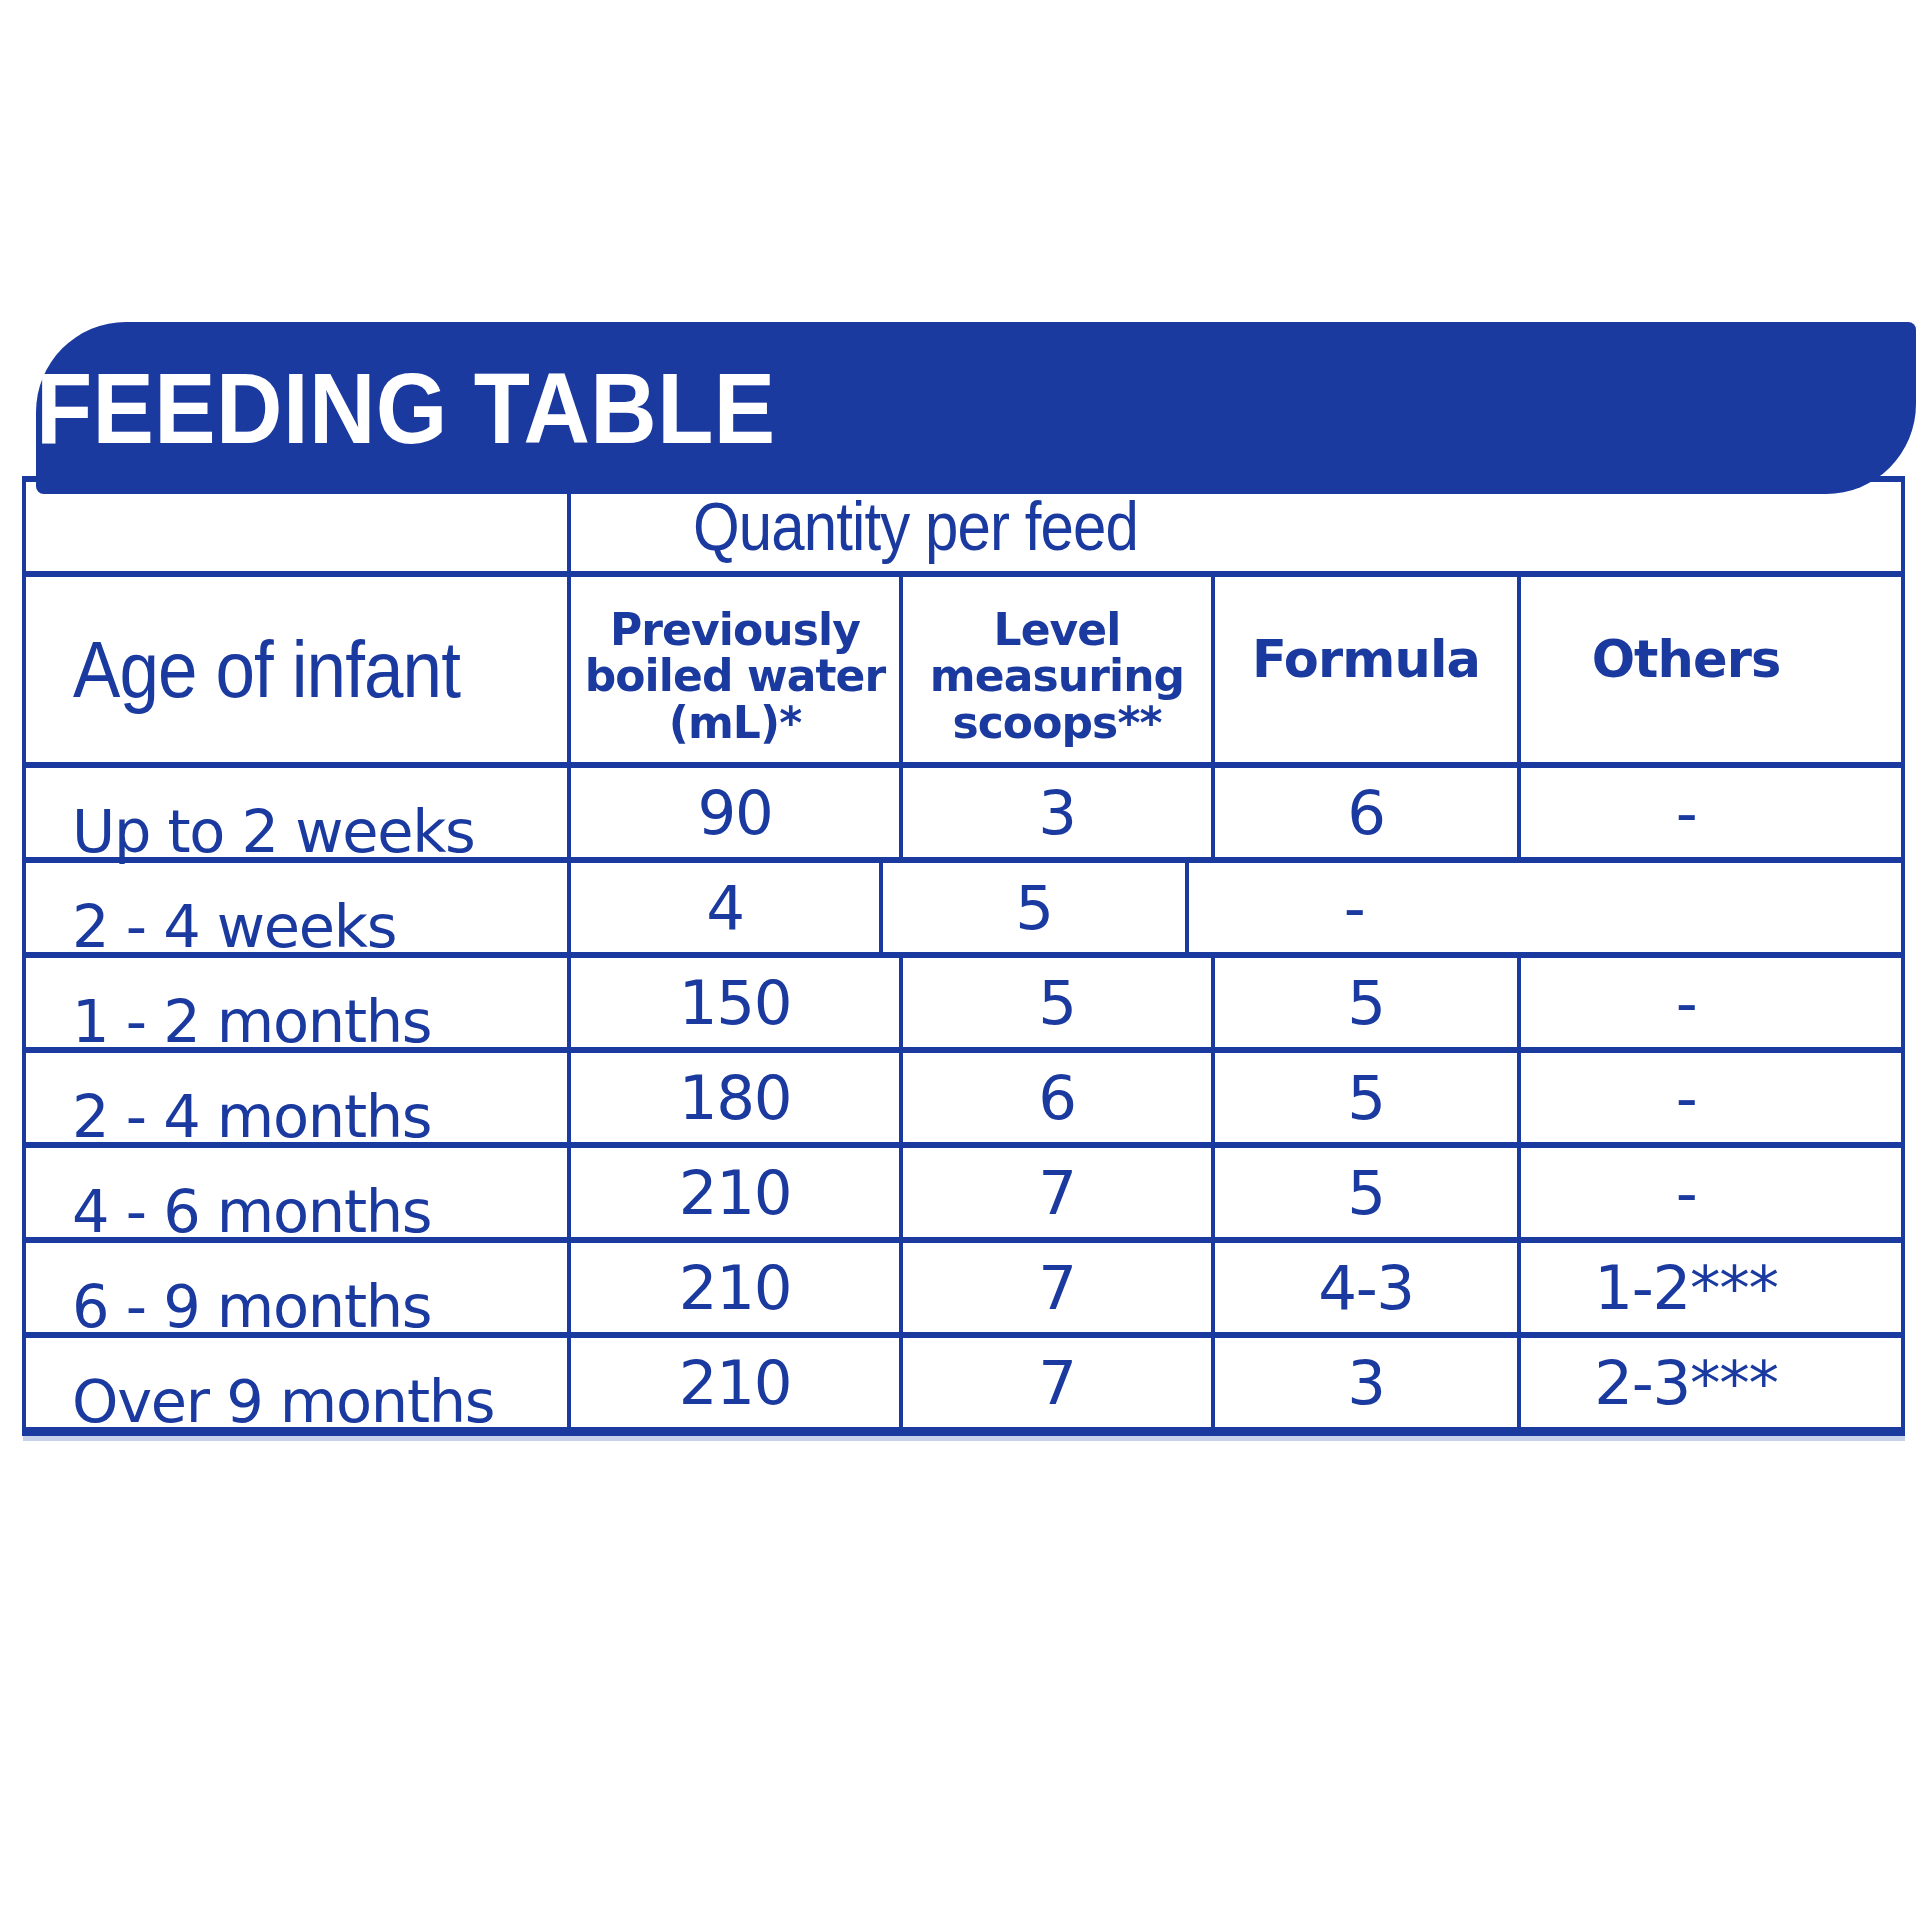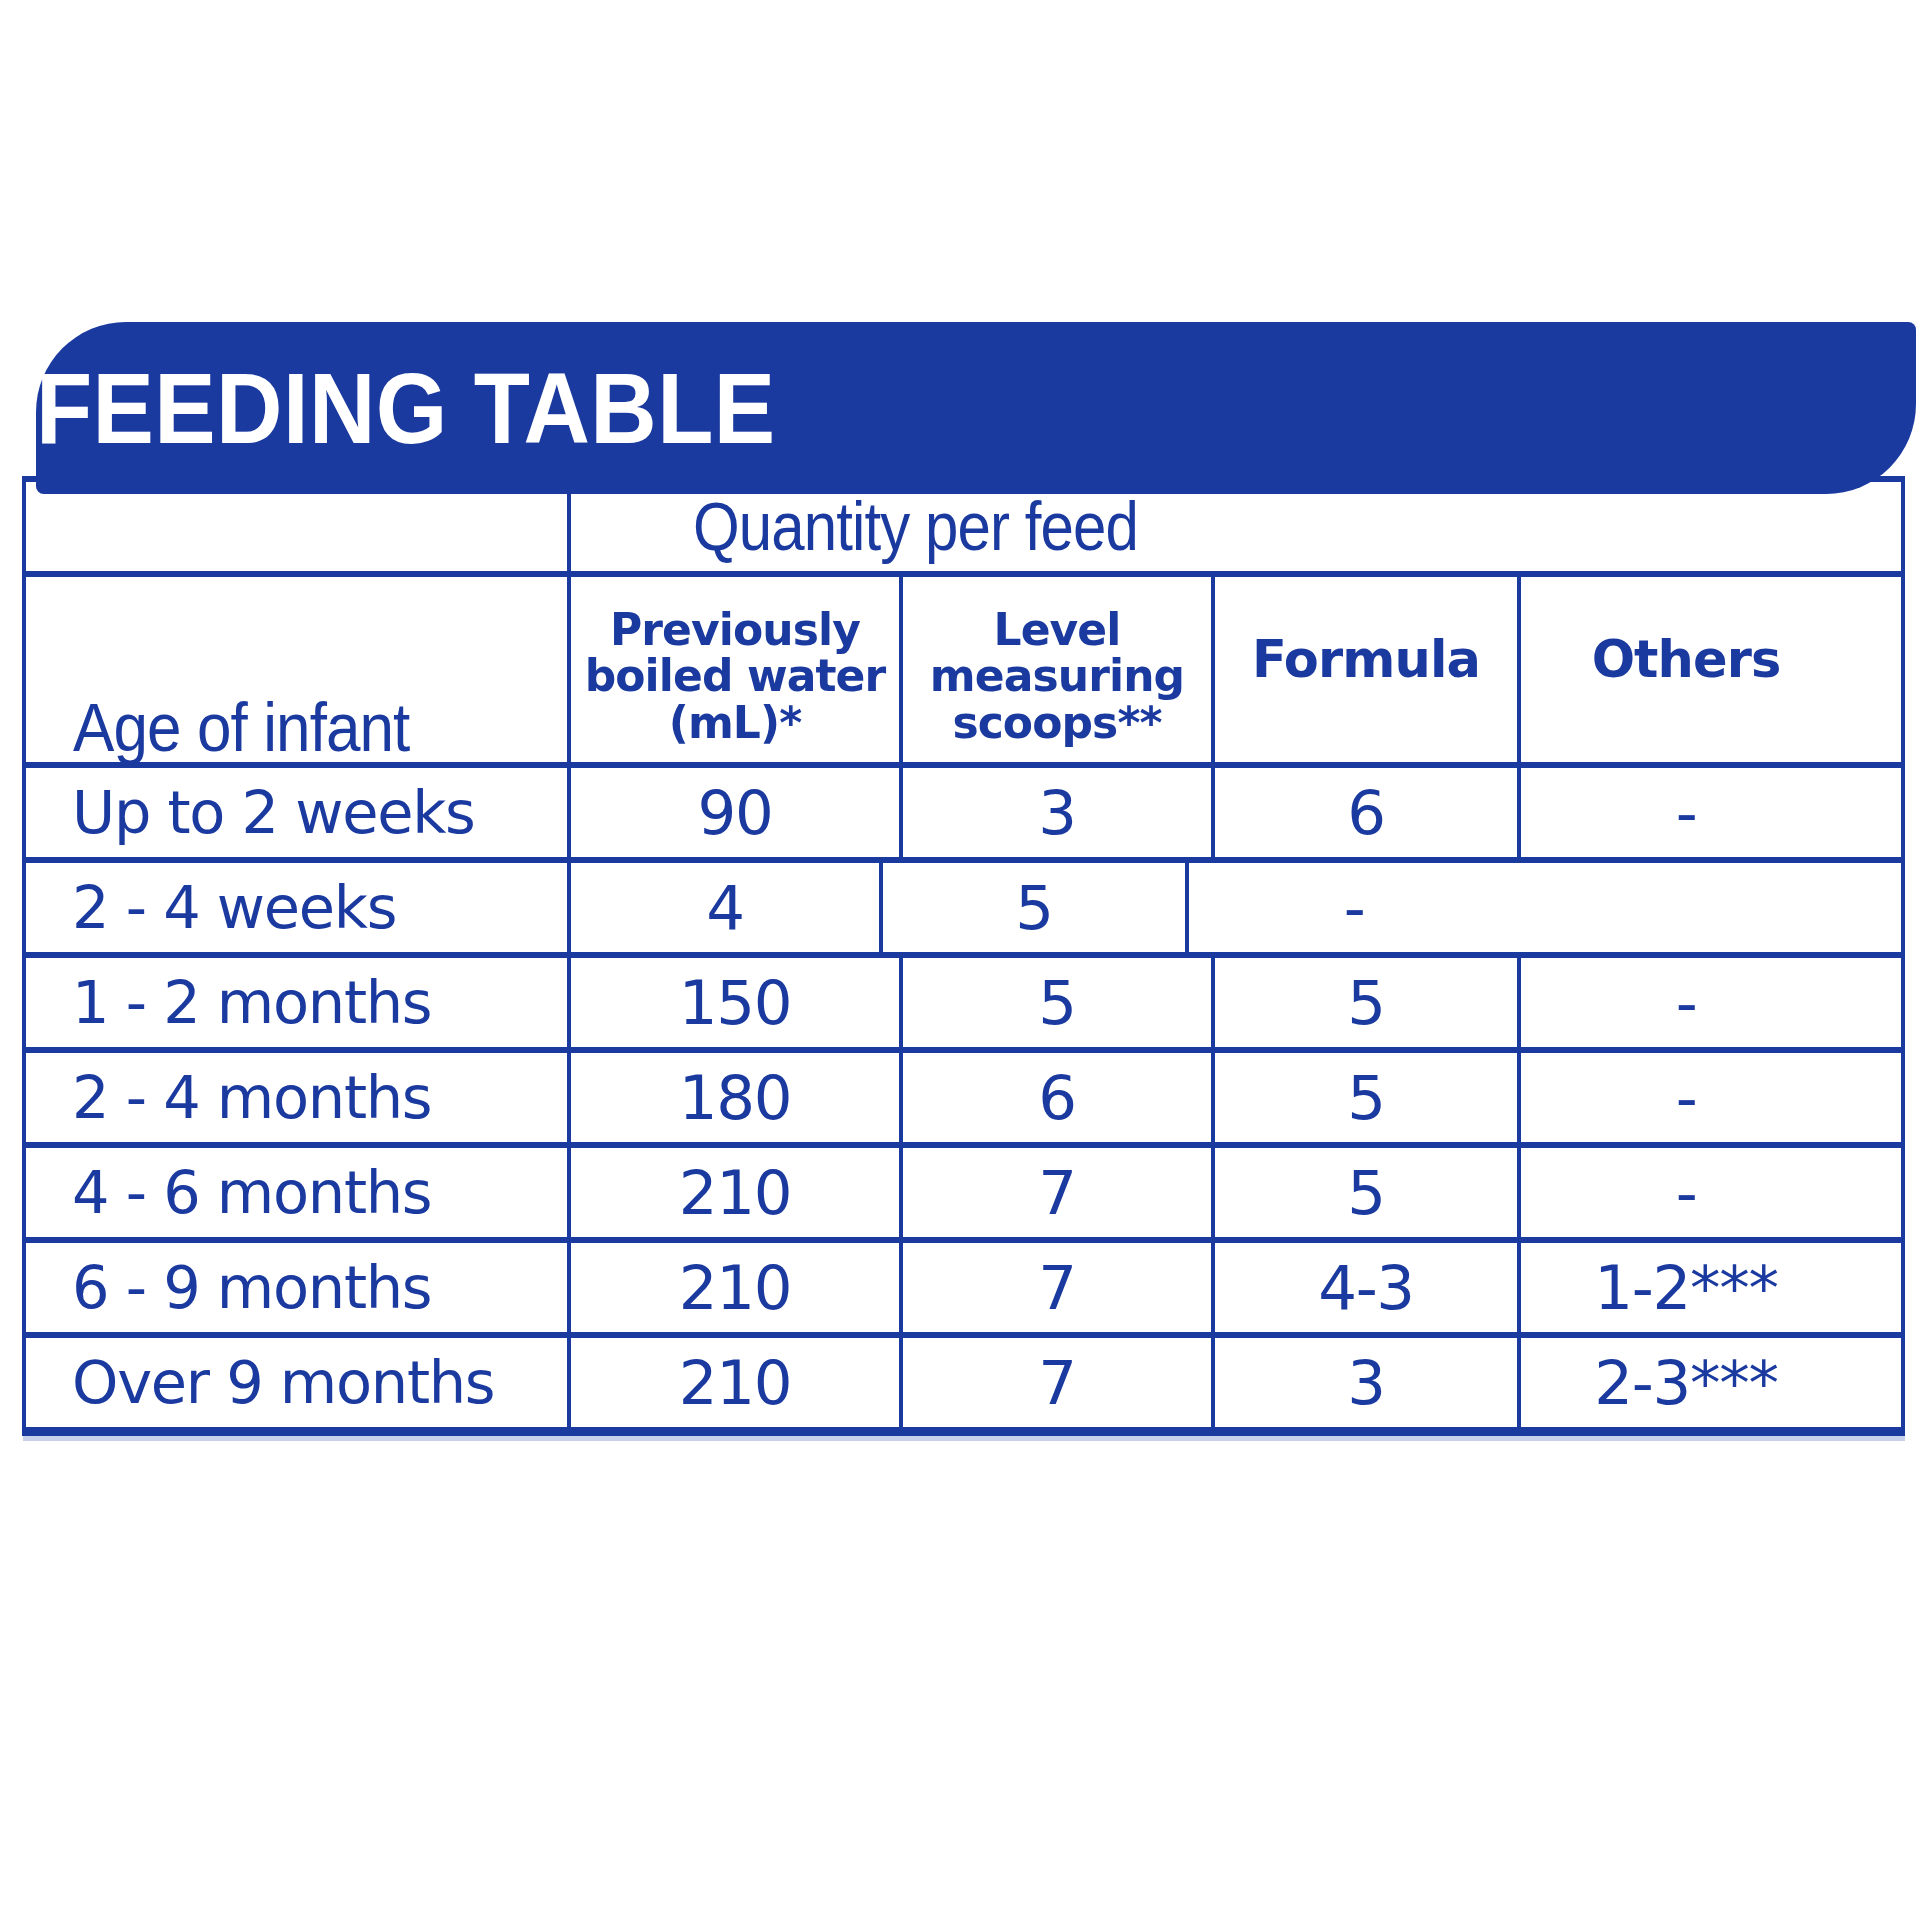--- a/index.html
+++ b/index.html
@@ -65,40 +65,40 @@
   .c5{width:334px;}
   .cg23{width:693px;}
   .cg45{width:640px;}
 
   .group-label{
     font-size:60px;font-weight:400;letter-spacing:-0.9px;
     transform:scaleY(1.15);
   }
   .head-age{
     justify-content:flex-start;padding-left:47px;
-    font-size:62px;letter-spacing:-0.9px;align-items:flex-end;
+    font-size:71px;letter-spacing:-0.9px;
   }
   .head-age .stretch{transform:scaleY(1.12);transform-origin:left center;}
   .head-multi{
     flex-direction:column;justify-content:flex-end;align-items:center;
     padding-bottom:15.4px;
     font-family:"DejaVu Sans", sans-serif;
     font-weight:bold;font-size:44px;line-height:1.06;
     letter-spacing:-0.9px;text-align:center;
   }
   .head-bottom{
     align-items:center;
     padding-bottom:19.7px;
     font-family:"DejaVu Sans", sans-serif;
     font-weight:bold;font-size:51px;letter-spacing:-0.9px;
   }
   .age-cell{
     justify-content:flex-start;padding-left:46px;
     font-family:"DejaVu Sans", sans-serif;
-    font-size:59px;letter-spacing:-1.3px;
+    font-size:59px;letter-spacing:-1.3px;margin-top:19px;
   }
   .num-cell{
     font-family:"DejaVu Sans", sans-serif;
     font-size:61px;letter-spacing:-1.3px;
   }
 </style>
 </head>
 <body>
 
 <div class="canvas">

